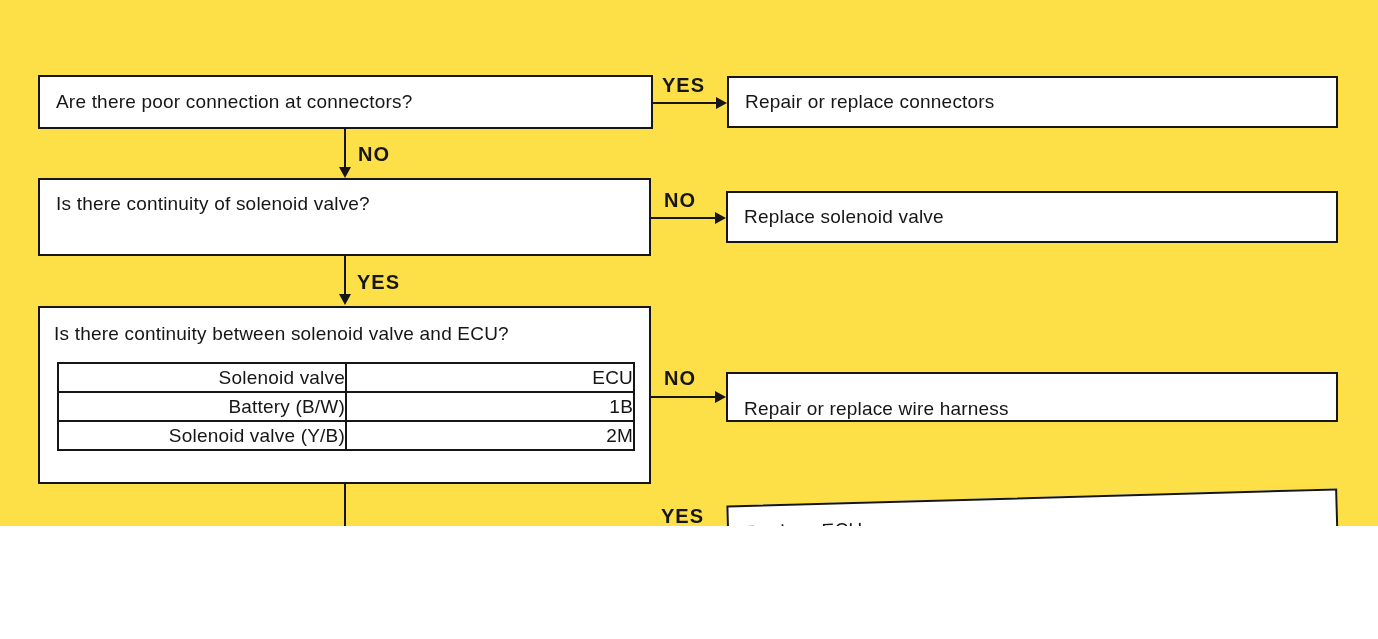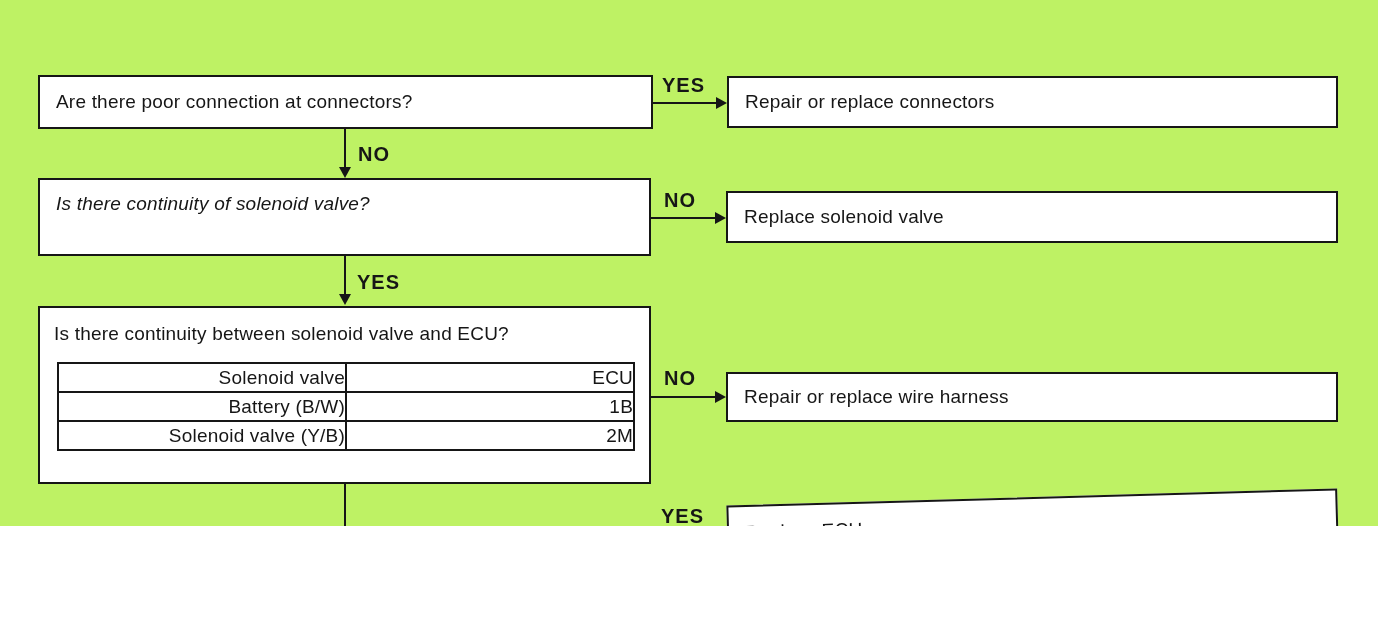--- a/index.html
+++ b/index.html
@@ -4,42 +4,42 @@
 <style>
   html, body { margin: 0; padding: 0; }
   body {
     font-family: "Liberation Sans", sans-serif;
     background: #ffffff;
   }
   #stage {
     position: relative;
     width: 1378px;
     height: 526px;
-    background: #bef264;
+    background: #fde047;
     overflow: hidden;
     color: #161616;
   }
   .box {
     position: absolute;
     border: 2px solid #161616;
     background: #ffffff;
     box-sizing: border-box;
     display: flex;
     align-items: center;
     padding: 0 16px;
     font-size: 19px;
     letter-spacing: 0.2px;
     color: #161616;
   }
   .q1 { left: 38px;  top: 75px;  width: 615px; height: 54px; }
   .a1 { left: 727px; top: 76px;  width: 611px; height: 52px; align-items: center; }
-  .q2 { left: 38px;  top: 178px; width: 613px; height: 78px; align-items: flex-start; padding-top: 13px; font-style: italic; }
+  .q2 { left: 38px;  top: 178px; width: 613px; height: 78px; align-items: flex-start; padding-top: 13px; }
   .a2 { left: 726px; top: 191px; width: 612px; height: 52px; }
   .q3 { left: 38px;  top: 306px; width: 613px; height: 178px; display: block; padding: 15px 12px 0 12px; }
-  .a3 { left: 726px; top: 372px; width: 612px; height: 50px; }
+  .a3 { left: 726px; top: 372px; width: 612px; height: 50px; align-items: flex-end; }
   .a4 { left: 727px; top: 497px; width: 611px; height: 55px; transform: rotate(-1.6deg); }
 
   .pin-table {
     border-collapse: collapse;
     width: 578px;
     margin: 17px 0 0 5px;
     table-layout: fixed;
   }
   .pin-table td {
     border: 2px solid #161616;

